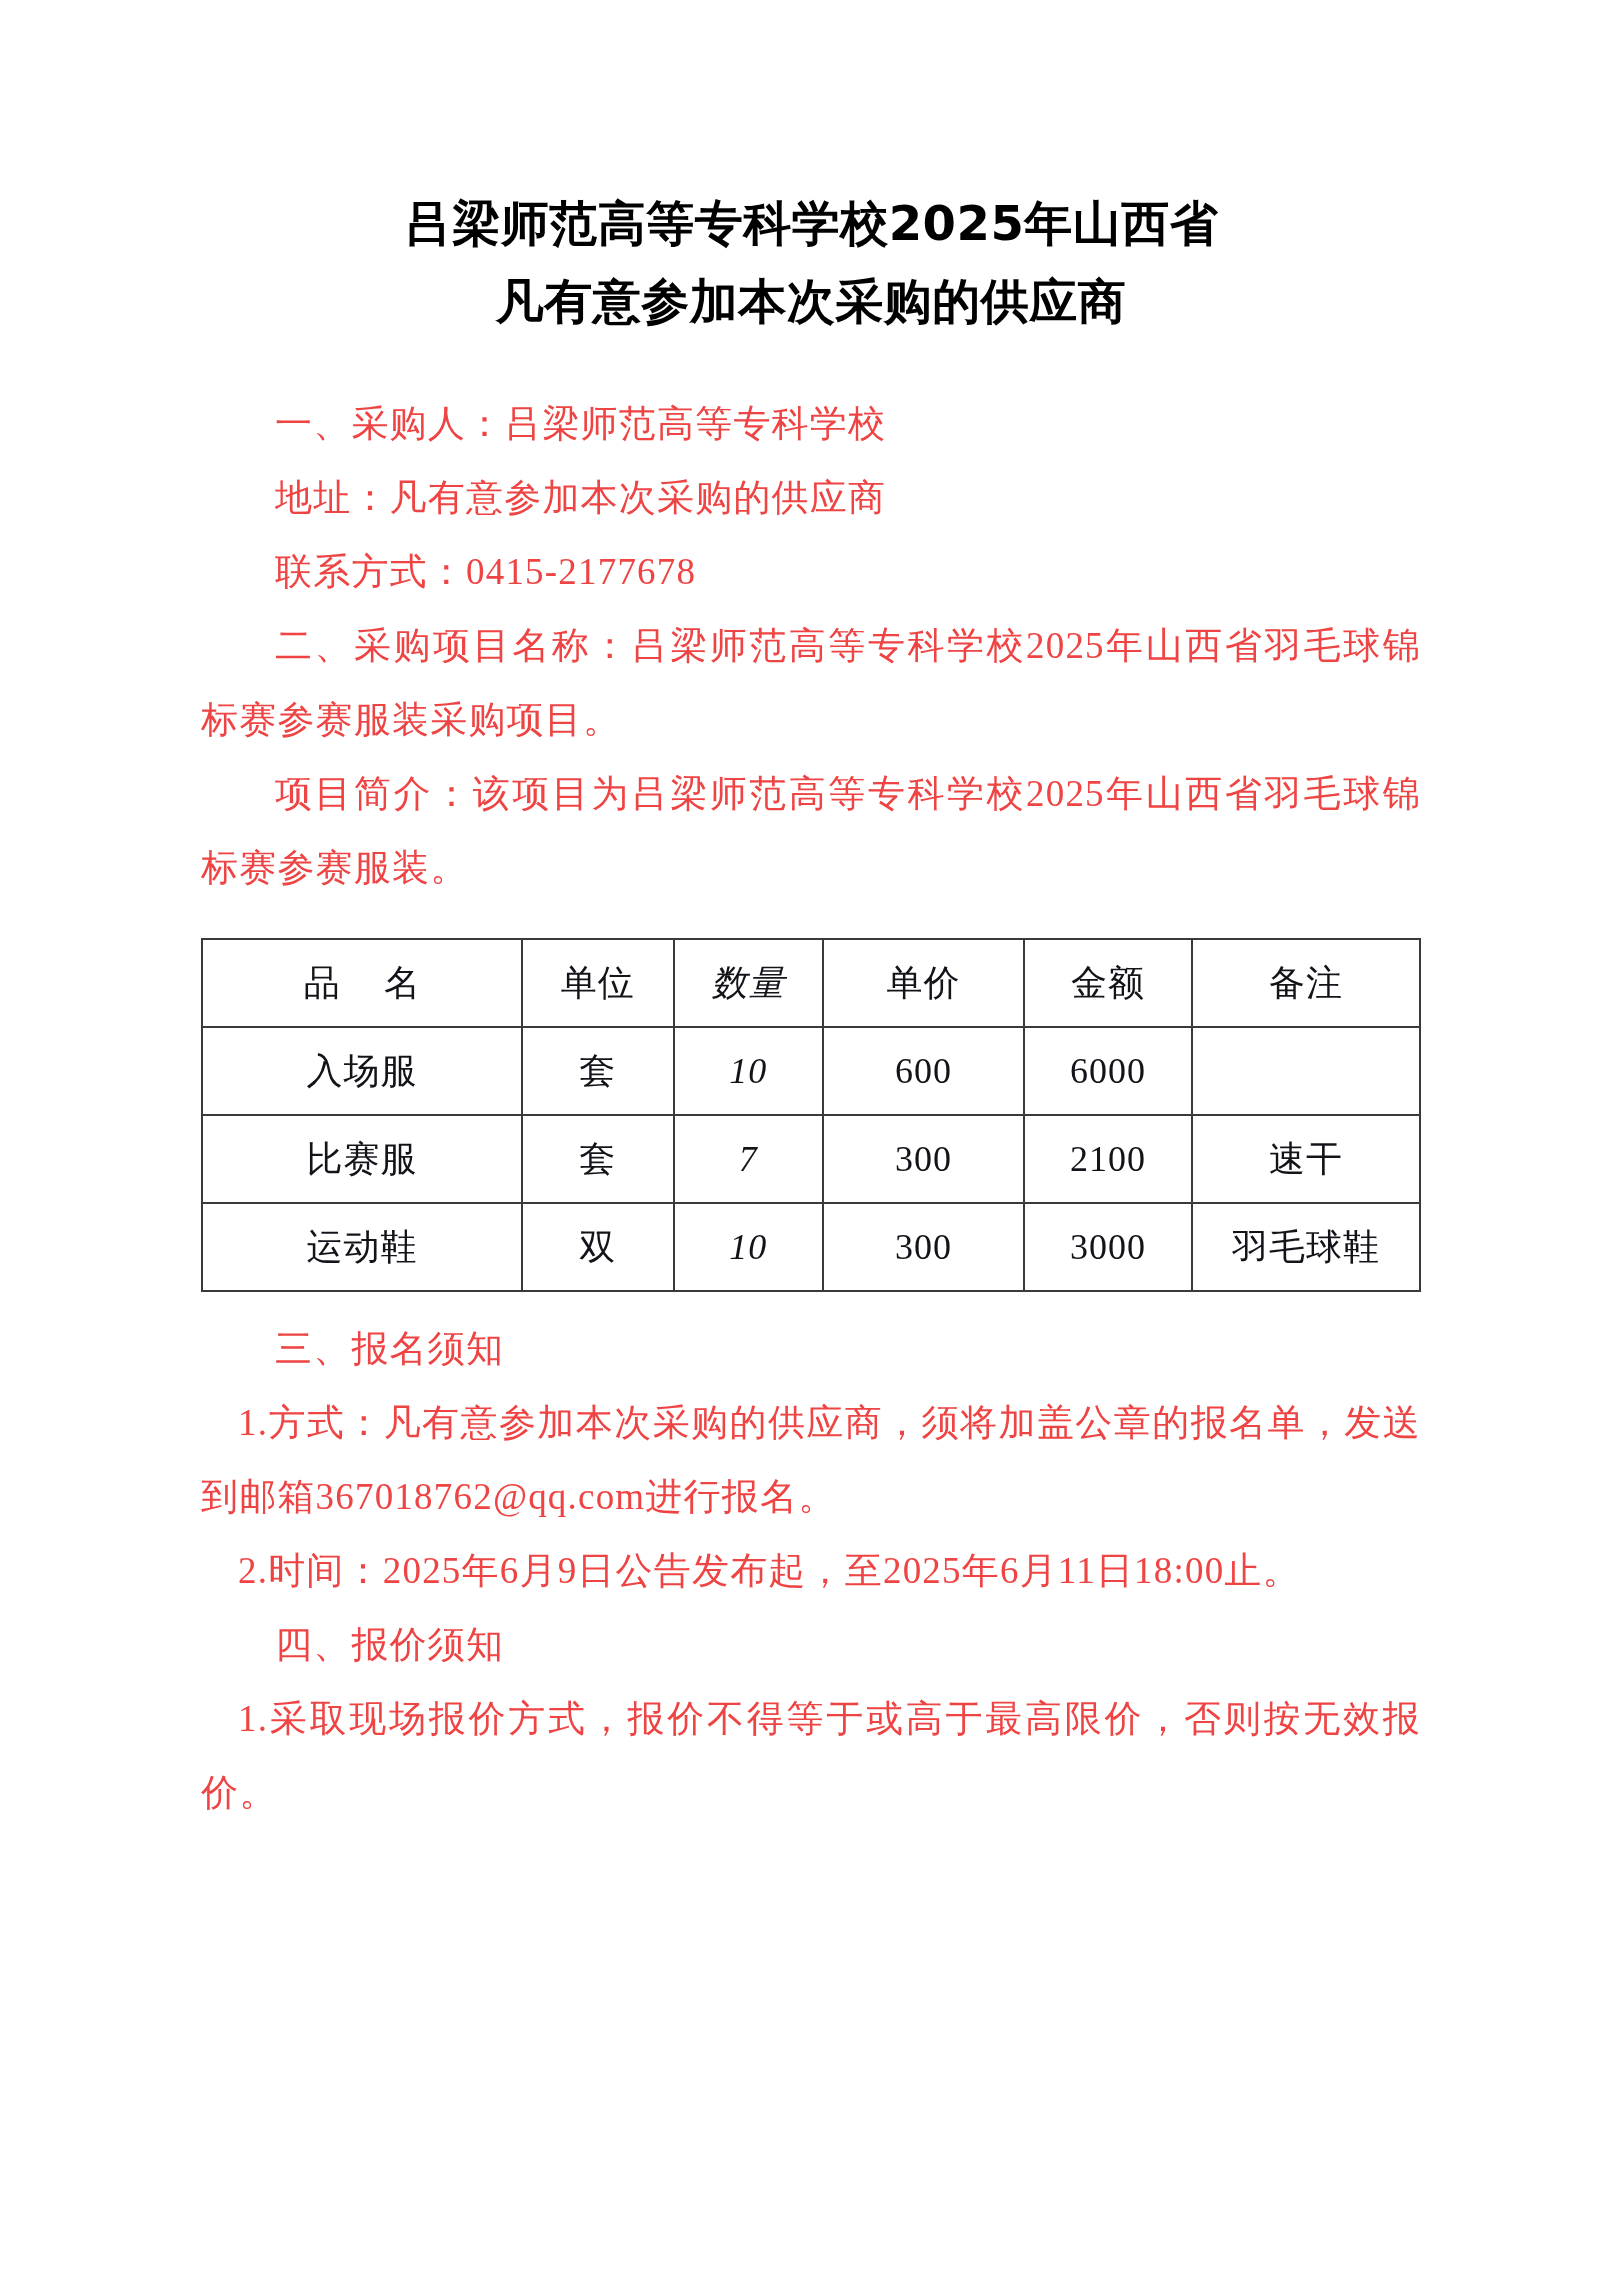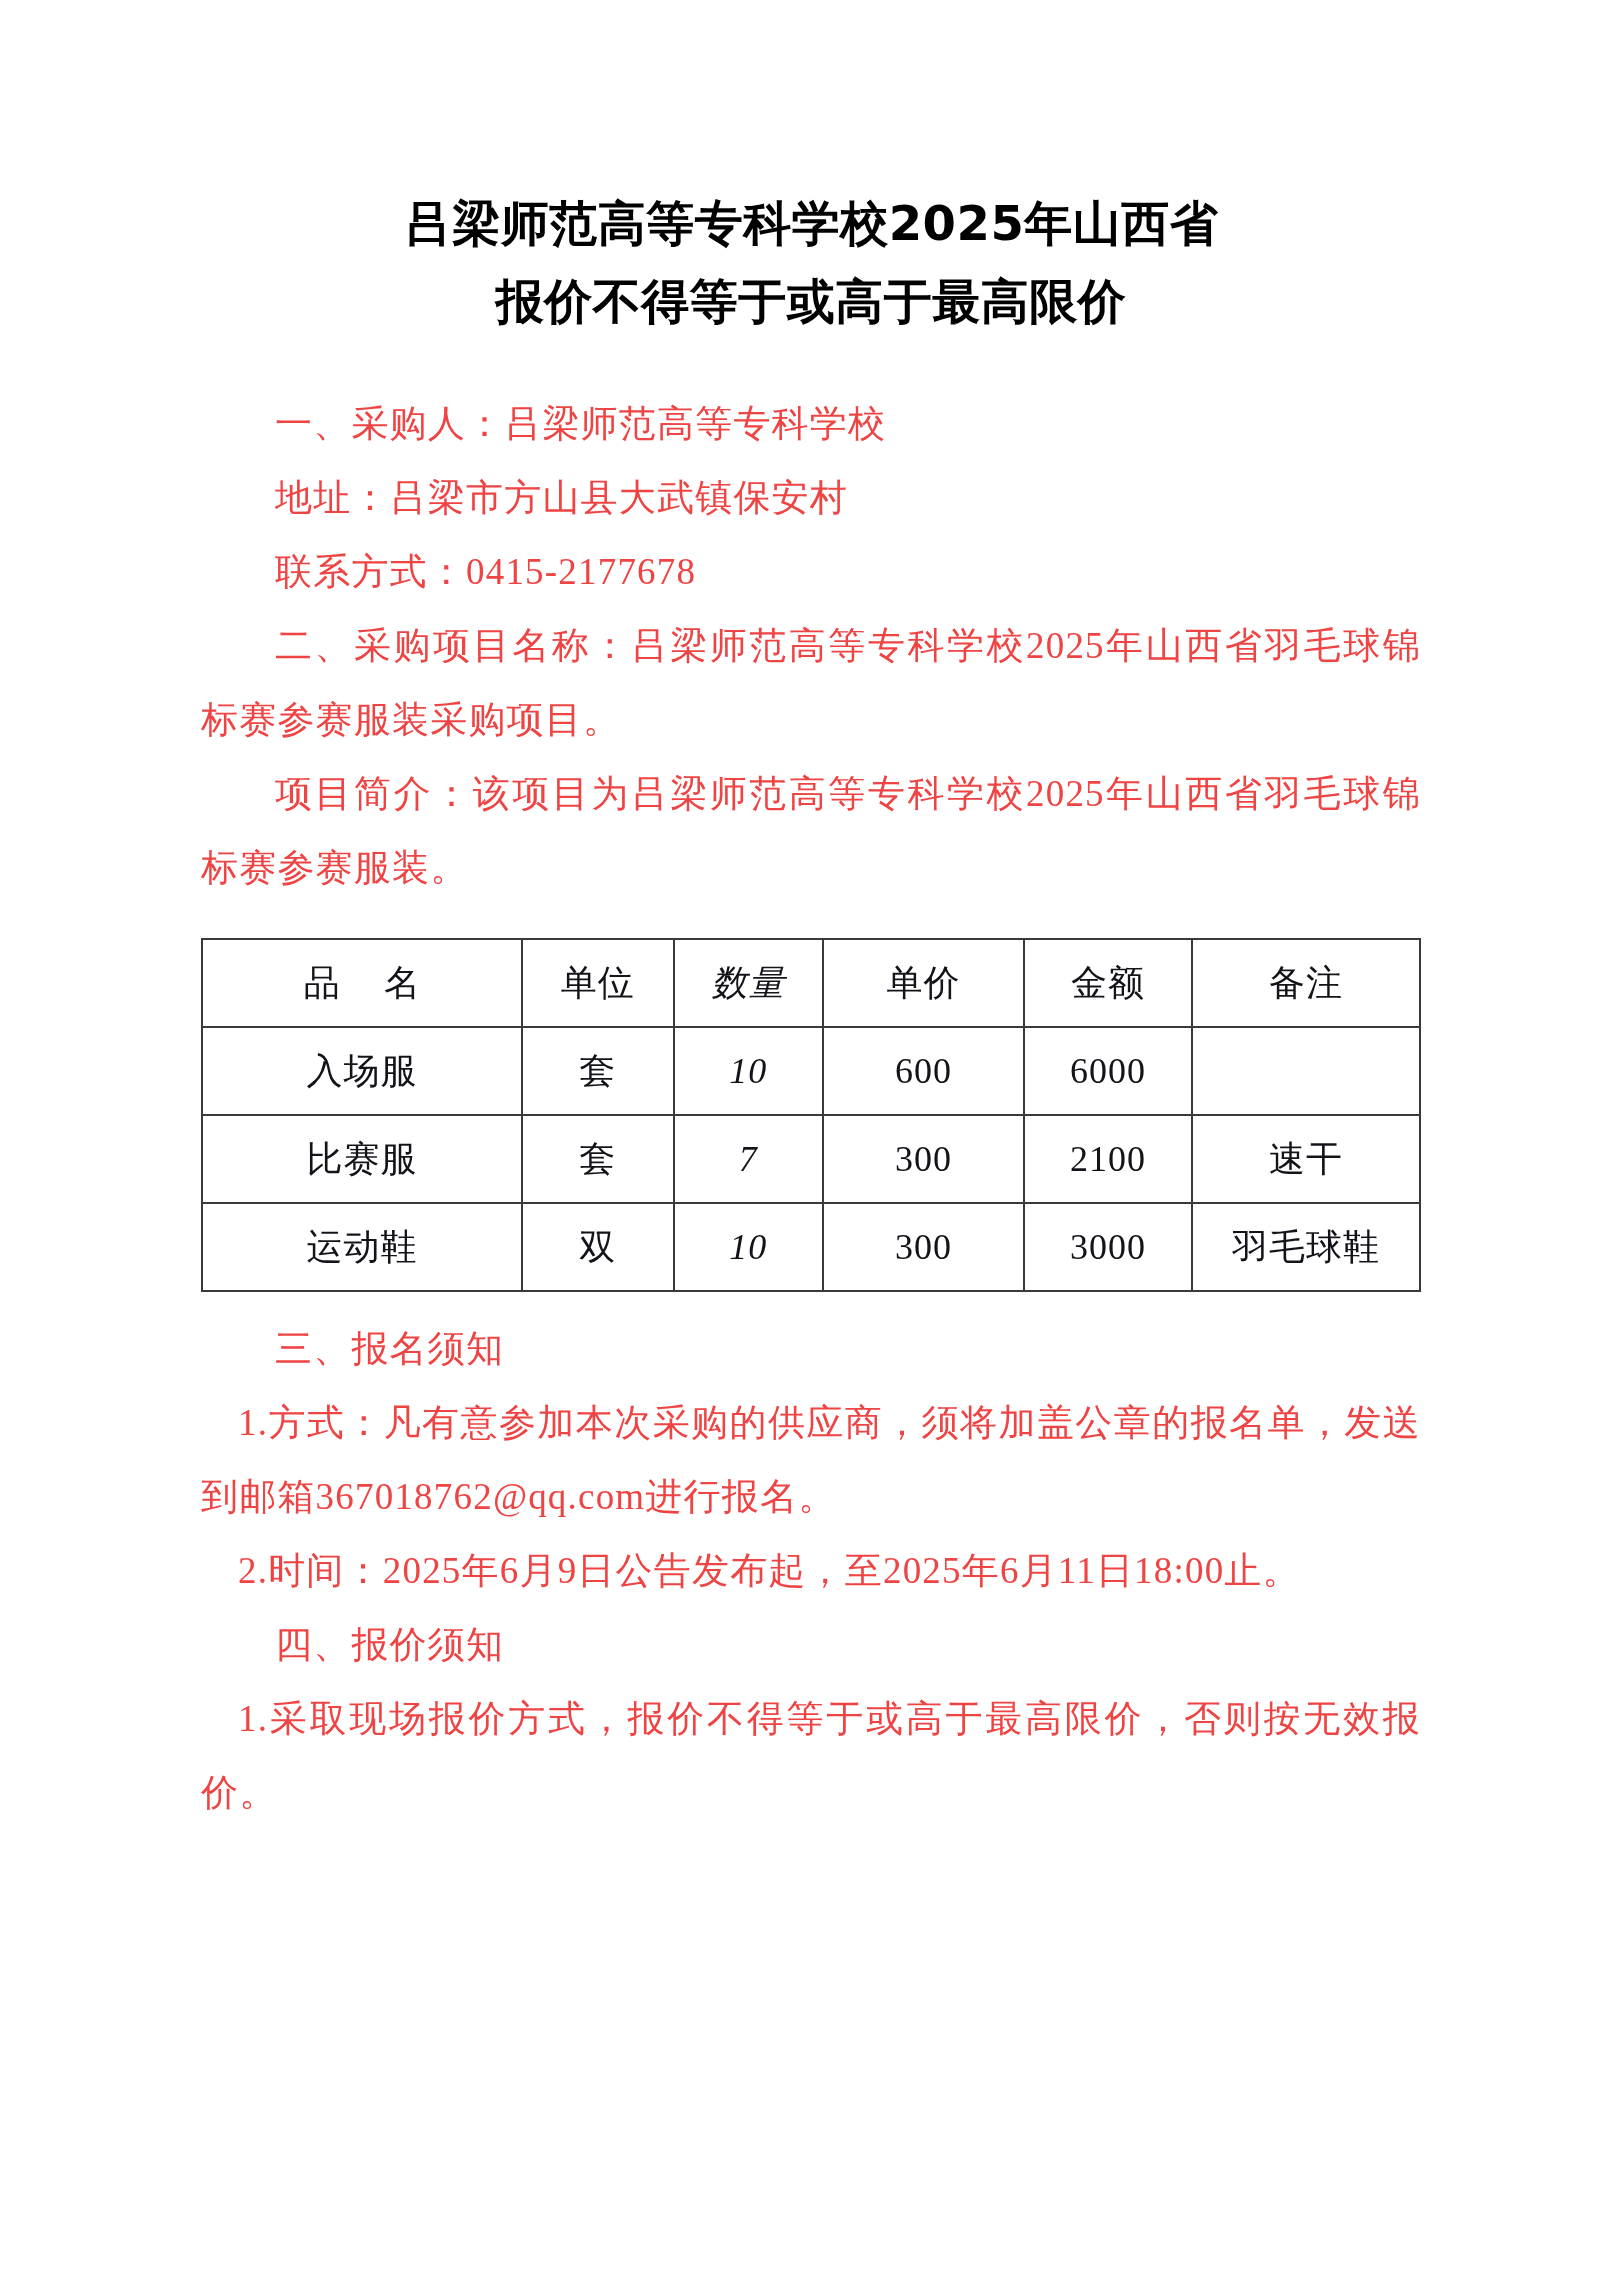--- a/index.html
+++ b/index.html
@@ -89,27 +89,27 @@
   .after-table { margin-top: 25.5px; }
 </style>
 </head>
 <body>
 
 <div class="page">
   <div class="content">
 
     <div class="doc-title">
       <span class="tline">吕梁师范高等专科学校2025年山西省</span>
-      <span class="tline">报价不得等于或高于最高限价</span>
+      <span class="tline">凡有意参加本次采购的供应商</span>
     </div>
 
     <div class="body-block">
 
       <p class="para indent">一、采购人：吕梁师范高等专科学校</p>
-      <p class="para indent">地址：吕梁市方山县大武镇保安村</p>
+      <p class="para indent">地址：凡有意参加本次采购的供应商</p>
       <p class="para indent">联系方式：0415-2177678</p>
 
       <p class="para indent">二、采购项目名称：吕梁师范高等专科学校2025年山西省羽毛球锦标赛参赛服装采购项目。</p>
       <p class="para indent">项目简介：该项目为吕梁师范高等专科学校2025年山西省羽毛球锦标赛参赛服装。</p>
 
       <div class="table-wrap">
         <table class="goods">
           <tbody>
             <tr>
               <td class="c0"><span class="hdr-name">品  名</span></td>

